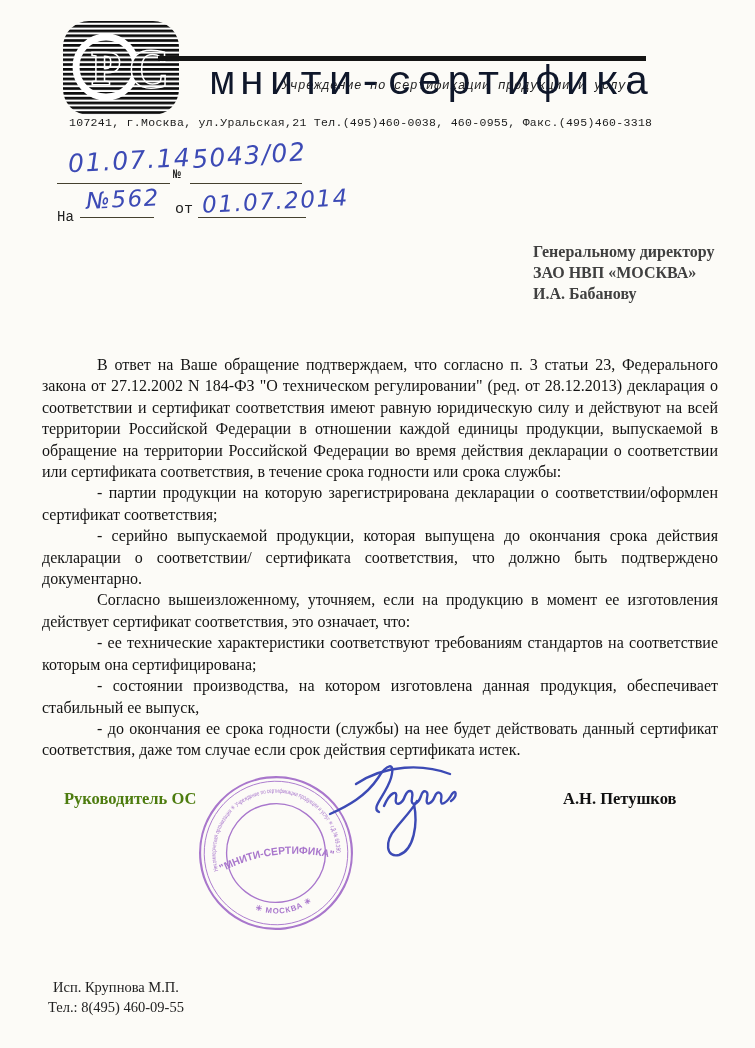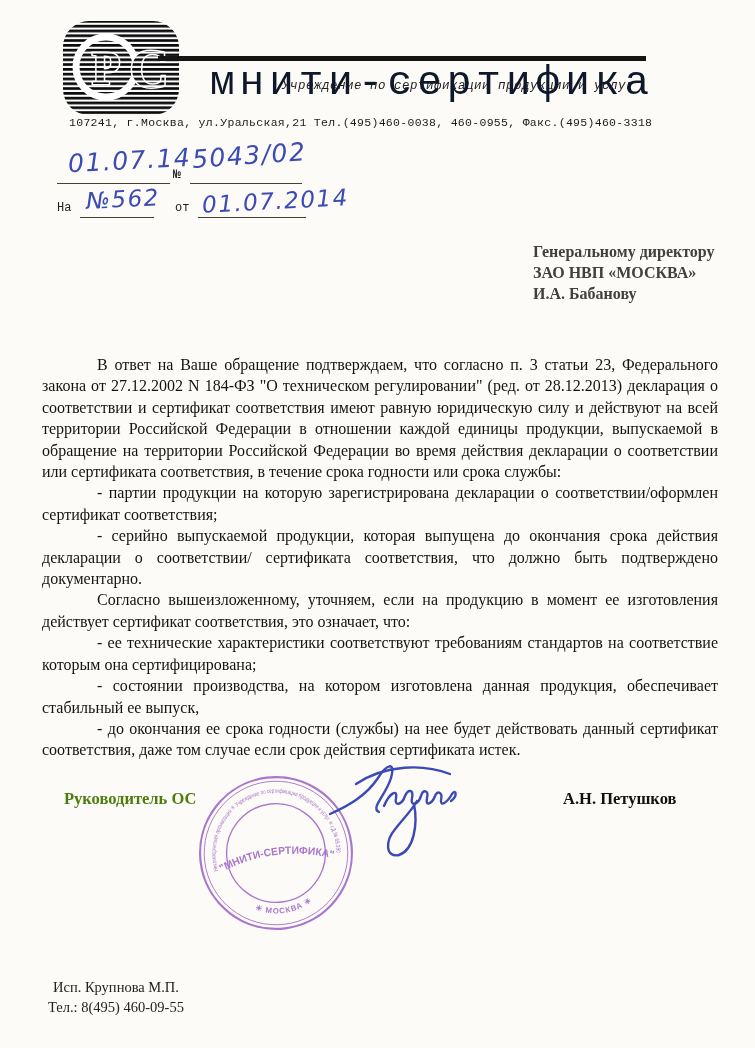--- a/index.html
+++ b/index.html
@@ -37,22 +37,22 @@
   .hw-ot{left:202px;top:188px;font-size:23px;}
   .uline{position:absolute;border-bottom:1.6px solid #45412f;height:0;}
   .u1{left:57px;top:183px;width:113px;}
   .u2{left:190px;top:183px;width:112px;}
   .u3{left:80px;top:217px;width:74px;}
   .u4{left:198px;top:217px;width:108px;}
   .form-label{
     position:absolute;font-family:"Liberation Mono",monospace;color:#202020;white-space:nowrap;
   }
   .no-sign{left:173px;top:167px;font-size:13px;font-weight:bold;}
-  .na-label{left:57px;top:201px;font-size:12px;}
-  .ot-label{left:175px;top:201px;font-size:12px;}
+  .na-label{left:57px;top:209px;font-size:14px;}
+  .ot-label{left:175px;top:201px;font-size:15px;}
   
   .recipient{
     position:absolute;left:533px;top:241px;width:200px;
     font-size:16px;font-weight:bold;line-height:21px;color:#404040;
   }
   
   .body-text{position:absolute;left:42px;top:354px;width:676px;}
   .body-text p{
     margin:0;text-align:justify;text-indent:55px;
     font-size:16px;line-height:21.4px;color:#131313;

